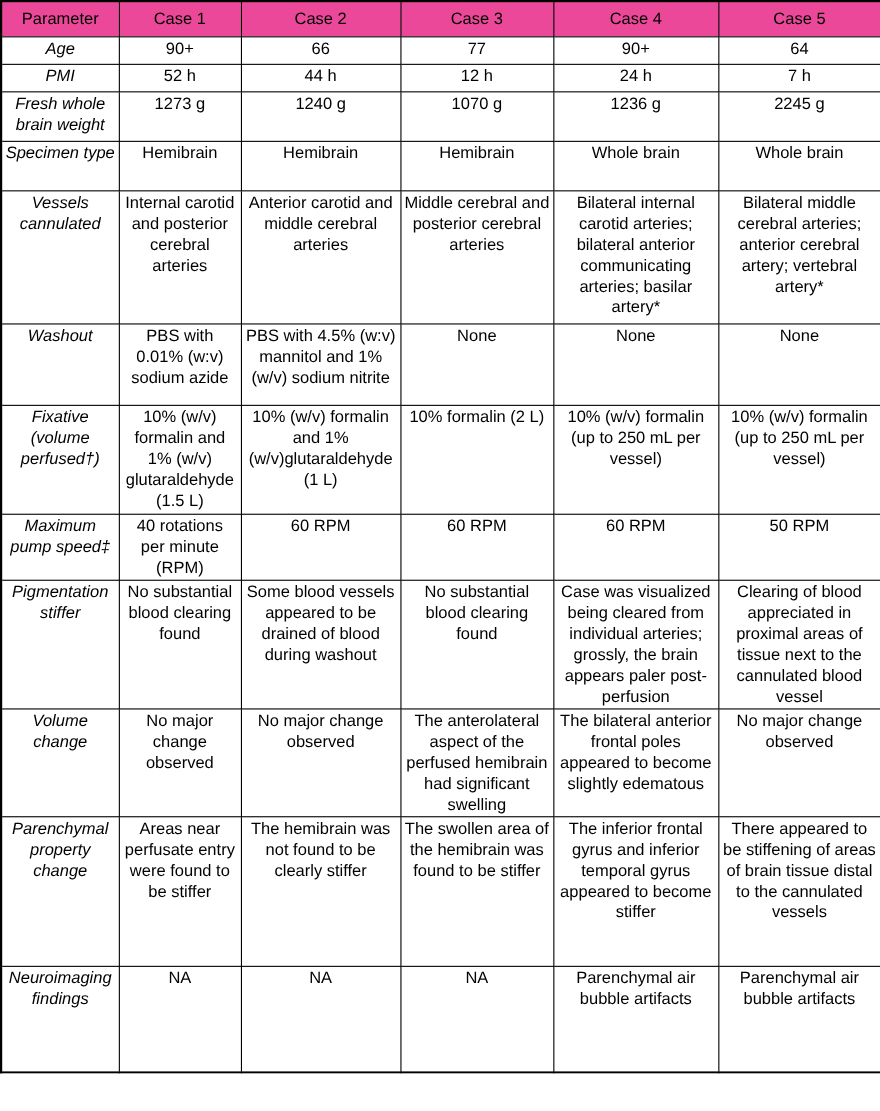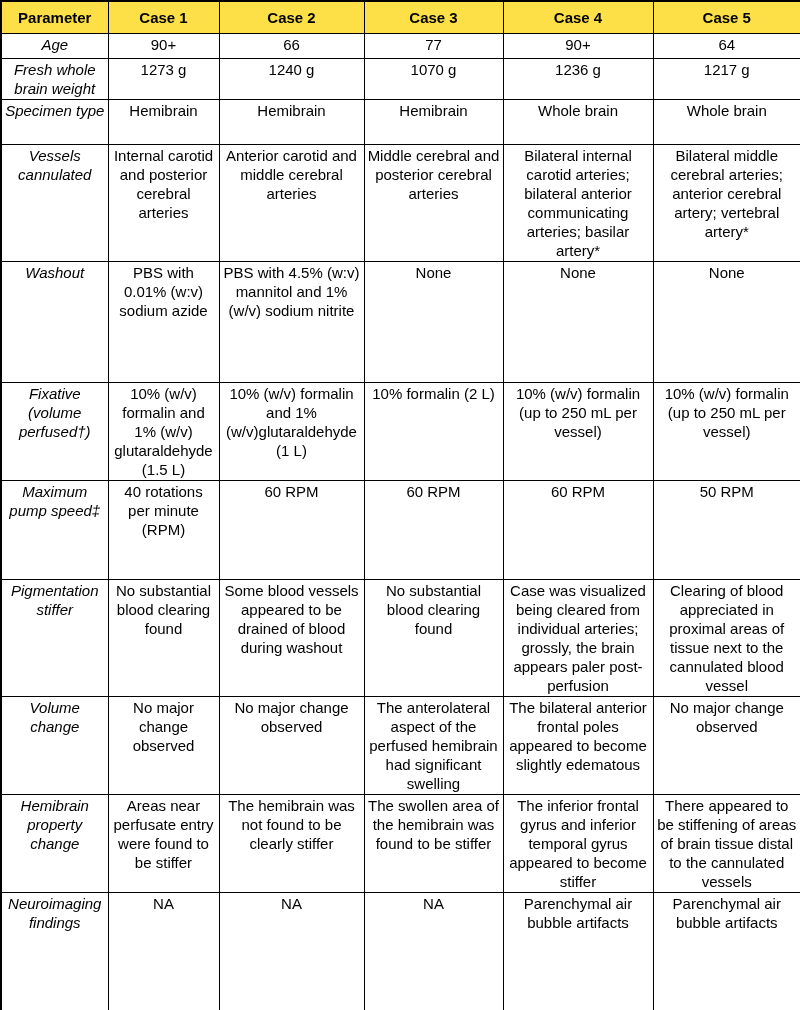--- a/index.html
+++ b/index.html
@@ -19,22 +19,22 @@
     border: 1px solid #000;
     text-align: center;
     vertical-align: top;
     padding: 1px 3px;
     font-size: 15px;
     line-height: 19px;
     overflow-wrap: break-word;
     word-wrap: break-word;
   }
   thead th {
-    background: #fde047;
-    font-weight: bold;
+    background: #ec4899;
+    font-weight: normal;
     vertical-align: middle;
     height: 32px;
   }
   tbody th { font-weight: normal; font-style: italic; }
 
   col.c0 { width: 107px; }
   col.c1 { width: 111px; }
   col.c2 { width: 145px; }
   col.c3 { width: 139px; }
   col.c4 { width: 150px; }
@@ -81,26 +81,34 @@
     <tbody>
         <tr>
           <th>Age</th>
           <td>90+</td>
           <td>66</td>
           <td>77</td>
           <td>90+</td>
           <td>64</td>
         </tr>
         <tr>
+          <th>PMI</th>
+          <td>52 h</td>
+          <td>44 h</td>
+          <td>12 h</td>
+          <td>24 h</td>
+          <td>7 h</td>
+        </tr>
+        <tr>
           <th>Fresh whole brain weight</th>
           <td>1273 g</td>
           <td>1240 g</td>
           <td>1070 g</td>
           <td>1236 g</td>
-          <td>1217 g</td>
+          <td>2245 g</td>
         </tr>
         <tr>
           <th>Specimen type</th>
           <td>Hemibrain</td>
           <td>Hemibrain</td>
           <td>Hemibrain</td>
           <td>Whole brain</td>
           <td>Whole brain</td>
         </tr>
         <tr>
@@ -145,21 +153,21 @@
         </tr>
         <tr>
           <th>Volume change</th>
           <td>No major change observed</td>
           <td>No major change observed</td>
           <td>The anterolateral aspect of the perfused hemibrain had significant swelling</td>
           <td>The bilateral anterior frontal poles appeared to become slightly edematous</td>
           <td>No major change observed</td>
         </tr>
         <tr>
-          <th>Hemibrain property change</th>
+          <th>Parenchymal property change</th>
           <td>Areas near perfusate entry were found to be stiffer</td>
           <td>The hemibrain was not found to be clearly stiffer</td>
           <td>The swollen area of the hemibrain was found to be stiffer</td>
           <td>The inferior frontal gyrus and inferior temporal gyrus appeared to become stiffer</td>
           <td>There appeared to be stiffening of areas of brain tissue distal to the cannulated vessels</td>
         </tr>
         <tr>
           <th>Neuroimaging findings</th>
           <td>NA</td>
           <td>NA</td>

